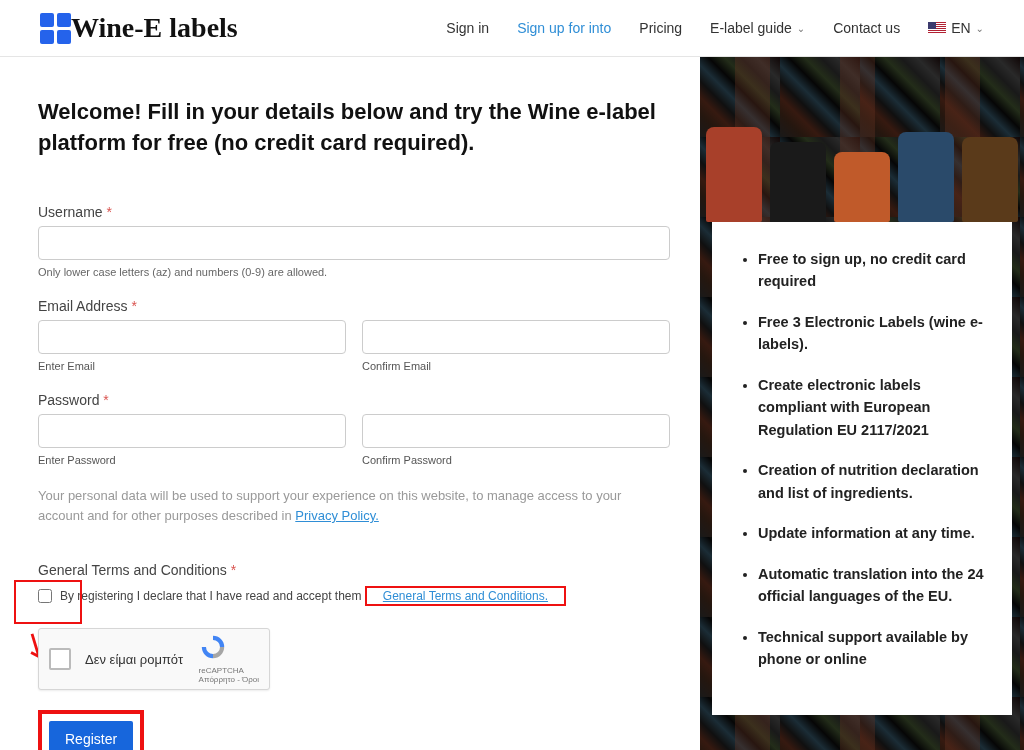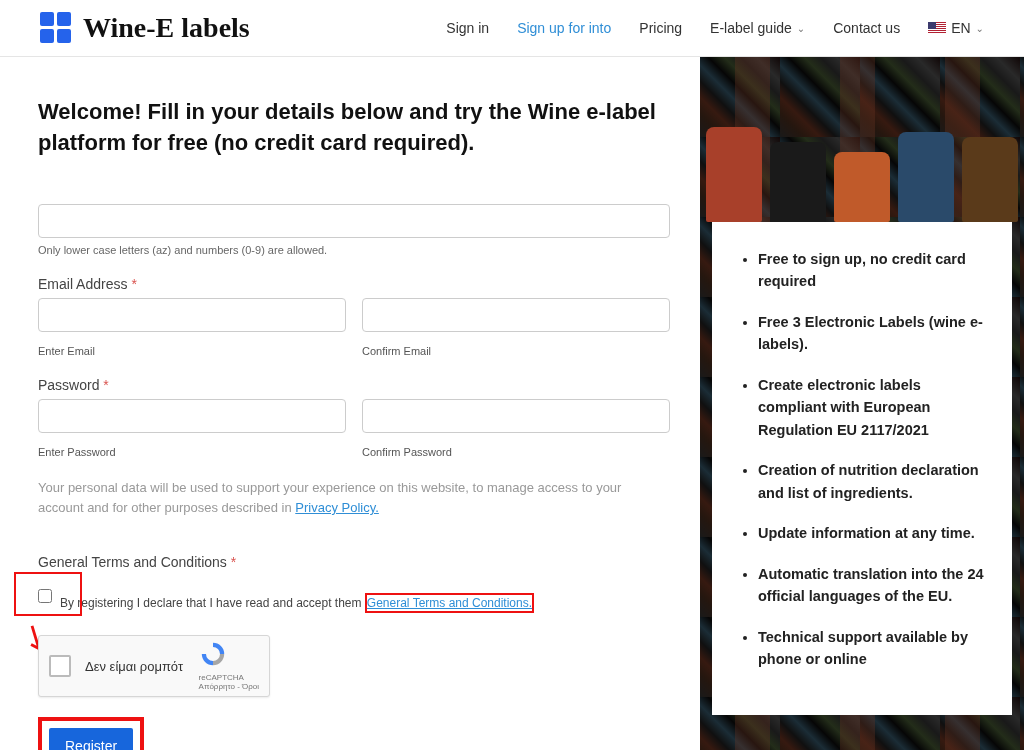--- a/index.html
+++ b/index.html
@@ -1,20 +1,20 @@
 <!DOCTYPE html>
 <html><head>
 <meta charset="utf-8">
 <style>
   * { box-sizing: border-box; margin: 0; padding: 0; }
   body { font-family: Arial, Helvetica, sans-serif; color: #333; background: #fff; }
 
   
   .header { display: flex; align-items: center; padding: 12px 40px; border-bottom: 1px solid #e5e5e5; }
-  .logo { display: flex; align-items: flex-start; gap: 12px; margin-right: 50px; }
+  .logo { display: flex; align-items: center; gap: 0; margin-right: 50px; }
   .logo-grid { display: grid; grid-template-columns: 14px 14px; grid-template-rows: 14px 14px; gap: 3px; }
   .logo-sq { background: #2563eb; border-radius: 2px; }
   .logo-text { font-family: 'Brush Script MT', cursive; font-size: 28px; font-weight: 600; color: #111; }
   .nav { display: flex; align-items: flex-end; gap: 28px; margin-left: auto; font-size: 14px; }
   .nav a { text-decoration: none; color: #333; cursor: pointer; display: flex; align-items: center; gap: 5px; }
   .nav a.highlight { color: #2f8ed6; }
   .chev { font-size: 10px; color: #777; }
   .flag { width: 18px; height: 12px; display: inline-block; background: linear-gradient(to bottom, #b22234 0 8%, #fff 8% 16%, #b22234 16% 24%, #fff 24% 32%, #b22234 32% 40%, #fff 40% 48%, #b22234 48% 56%, #fff 56% 64%, #b22234 64% 72%, #fff 72% 80%, #b22234 80% 88%, #fff 88% 100%); position: relative; }
   .flag::before { content:''; position:absolute; top:0; left:0; width:8px; height:7px; background:#3c3b6e; }
 
@@ -35,30 +35,30 @@
 
   
   h1.welcome { font-size: 22px; font-weight: 700; color: #111; line-height: 1.4; margin-bottom: 45px; }
   .field { margin-bottom: 20px; }
   .field-label { font-size: 14px; color: #444; margin-bottom: 6px; display: block; }
   .req { color: #d9534f; }
   .input { width: 100%; height: 34px; border: 1px solid #ccc; border-radius: 4px; padding: 0 8px; font-size: 13px; }
   .hint { font-size: 11px; color: #666; margin-top: 6px; }
   .row2 { display: flex; gap: 16px; }
   .row2 > .col { flex: 1; }
-  .sub-label { font-size: 11px; color: #555; margin-top: 13px; }
+  .sub-label { font-size: 11px; color: #555; margin-top: 6px; }
   .privacy-p { font-size: 13px; color: #999; line-height: 1.6; margin-top: 20px; margin-bottom: 35px; }
   .privacy-p a { color: #2f8ed6; text-decoration: underline; }
 
   .terms-wrap { position: relative; }
   .terms-label { font-size: 14px; color: #444; margin-bottom: 8px; display: block; }
   .chk-row { display: flex; align-items: center; gap: 8px; font-size: 12px; color: #444; }
   .chk-row input[type=checkbox]{ width:14px; height:14px; }
   .chk-row a { color: #2f8ed6; text-decoration: underline; }
-  .red-box-link { display:inline-block; border: 2px solid #e11; padding: 1px 0; margin-top: 15px; }
+  .red-box-link { display:inline-block; border: 2px solid #e11; padding: 1px 16px; }
   .red-box-chk { position:absolute; border:2px solid #e11; width:68px; height:44px; left:-24px; top:-6px; pointer-events:none; }
 
   .arrow { position:absolute; color:#e11; font-size:34px; pointer-events:none; }
   .arrow1 { left:-16px; top:38px; transform: rotate(28deg); }
   .arrow2 { left:10px; top:58px; transform: rotate(35deg); }
 
   .captcha { margin-top: 22px; width: 232px; height: 62px; border: 1px solid #d6d6d6; border-radius: 3px; background:#f9f9f9; display:flex; align-items:center; padding: 0 10px; gap: 14px; box-shadow: 0 1px 2px rgba(0,0,0,0.08); position:relative; }
   .captcha-chk { width: 22px; height: 22px; border: 2px solid #bbb; border-radius: 2px; background:#fff; }
   .captcha-txt { font-size: 13px; color: #333; }
   .captcha-logo { margin-left:auto; text-align:left; font-size:8px; color:#777; line-height:1.2; }
@@ -97,20 +97,23 @@
   </div>
 </div>
 
 <div class="wrap">
 
   <div class="left">
     <h1 class="welcome">Welcome! Fill in your details below and try the Wine e-label platform for free (no credit card required).</h1>
 
     
     <div class="field">
+      <label class="field-label">
+        <span>Username</span> <span class="req">*</span>
+      </label>
       <input class="input" style="width: 100%;" type="text">
       <div class="hint">Only lower case letters (az) and numbers (0-9) are allowed.</div>
     </div>
 
     
     <div class="field">
       <label class="field-label">
         <span>Email Address</span> <span class="req">*</span>
       </label>
       <div class="row2">

